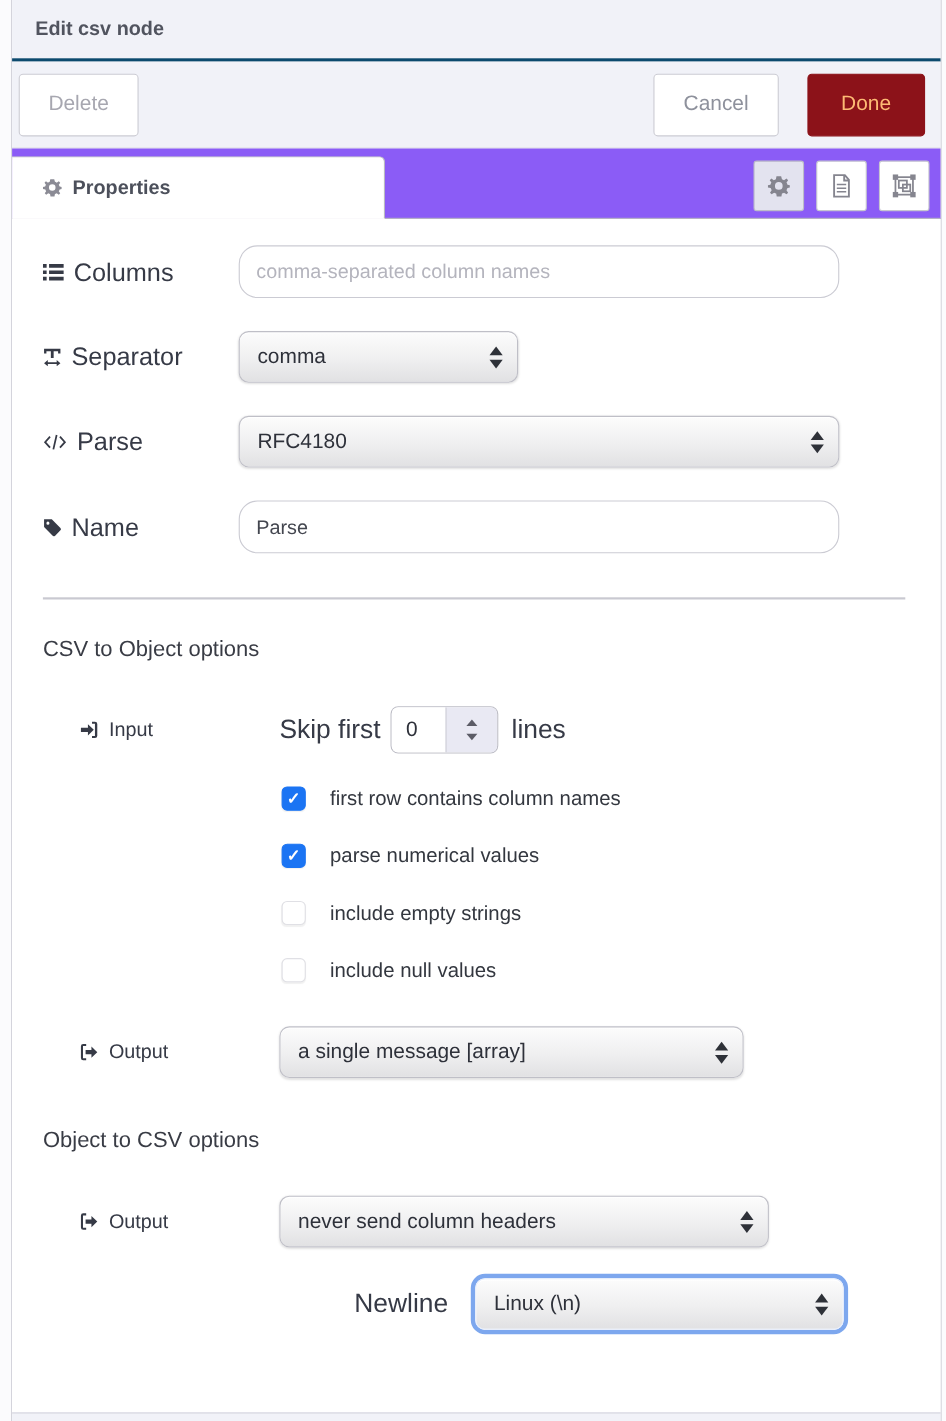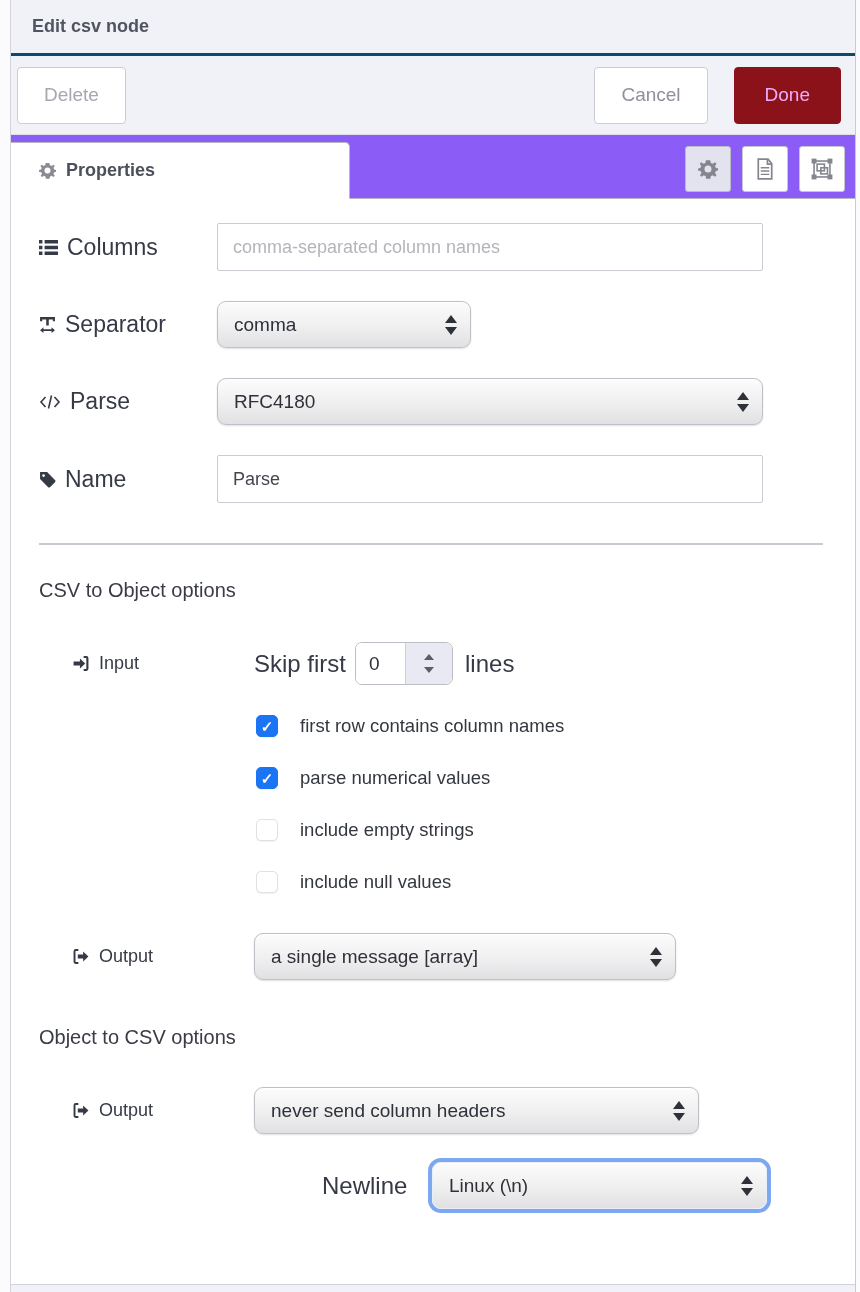--- a/index.html
+++ b/index.html
@@ -35,21 +35,21 @@
     display: flex; align-items: center;
     padding: 0 14px 0 6px;
   }
   .btn {
     height: 57px; border-radius: 4px; border: 1px solid #ccccd4;
     background: #fff; font-size: 19px; padding: 0 26px;
     font-family: inherit; cursor: pointer;
   }
   .btn-delete { color: #a7a7b0; margin-right: auto; }
   .btn-cancel { color: #8e919c; margin-right: 26px; }
-  .btn-done { background: #8c1219; border-color: #8c1219; color: #f0abfc; padding: 0 30px; text-align: center; }
+  .btn-done { background: #8c1219; border-color: #8c1219; color: #fdba74; padding: 0 30px; text-align: center; }
   
   .tabbar {
     height: 64px; flex: none; position: relative;
     background: #8b5cf6;
     border-bottom: 1px solid #b9b9c2;
     text-align: center;
   }
   .tab {
     position: absolute; left: 0; bottom: -1px; width: 339px; height: 57px;
     background: #fff;
@@ -68,21 +68,21 @@
   .icon-btn.selected { background: #e3e3ef; border-color: #bcbcc8; }
   
   .content { flex: 1; background: #fff; padding: 24px 20px 0 28px; }
   .row { display: flex; align-items: center; margin-bottom: 30px; }
   .field-label {
     width: 178px; flex: none; display: flex; align-items: center; gap: 9px;
     font-size: 23px; color: #363a46;
   }
   .field-label .icon { color: #363a46; display: inline-flex; }
   input.text-input {
-    height: 48px; border: 1px solid #cbcbd3; border-radius: 2px;
+    height: 48px; border: 1px solid #cbcbd3; border-radius: 17px;
     padding: 0 15px; font-size: 18px; color: #43464f; font-family: inherit;
     background: #fff; outline: none;
   }
   input.text-input::placeholder { color: #b4b4bd; }
   .w-full { width: 546px; }
   
   .mselect {
     position: relative; height: 47px; border: 1px solid #bfbfc7; border-radius: 9px;
     background: linear-gradient(180deg,#fcfcfc 0%,#efeff0 55%,#e1e1e3 100%);
     box-shadow: inset 0 1px 0 #fff, 0 1px 2px rgba(0,0,0,.12);

